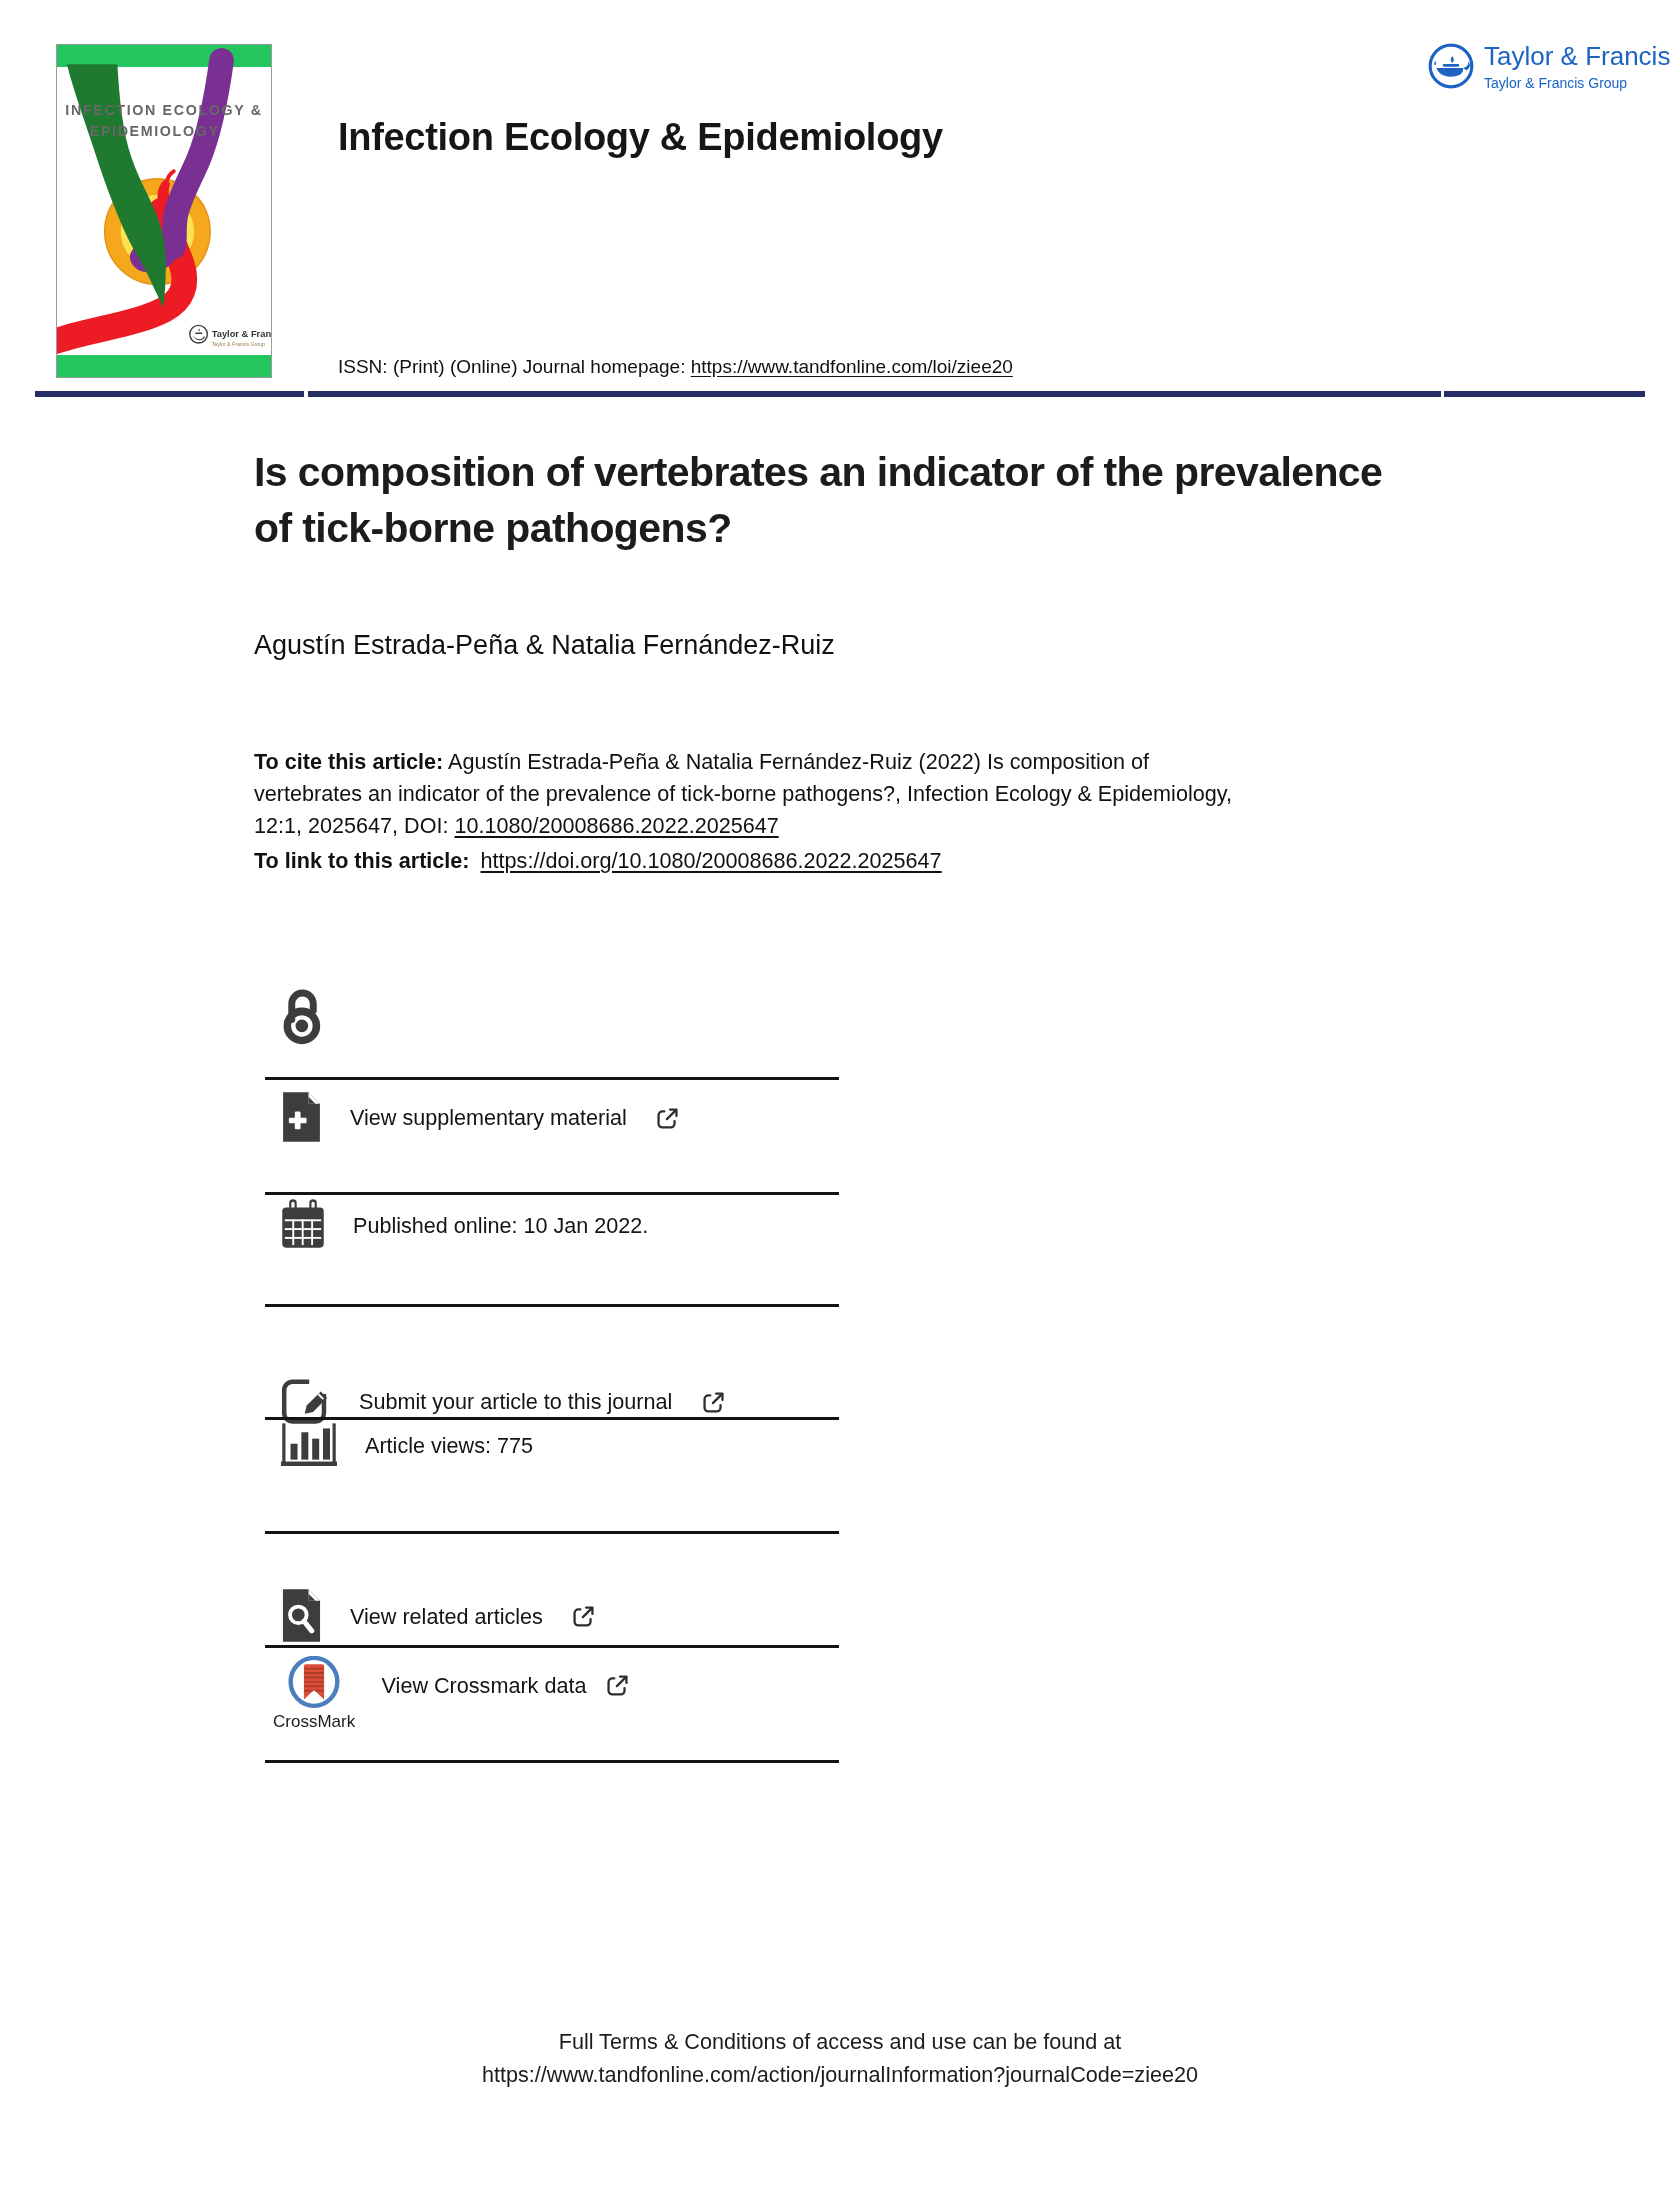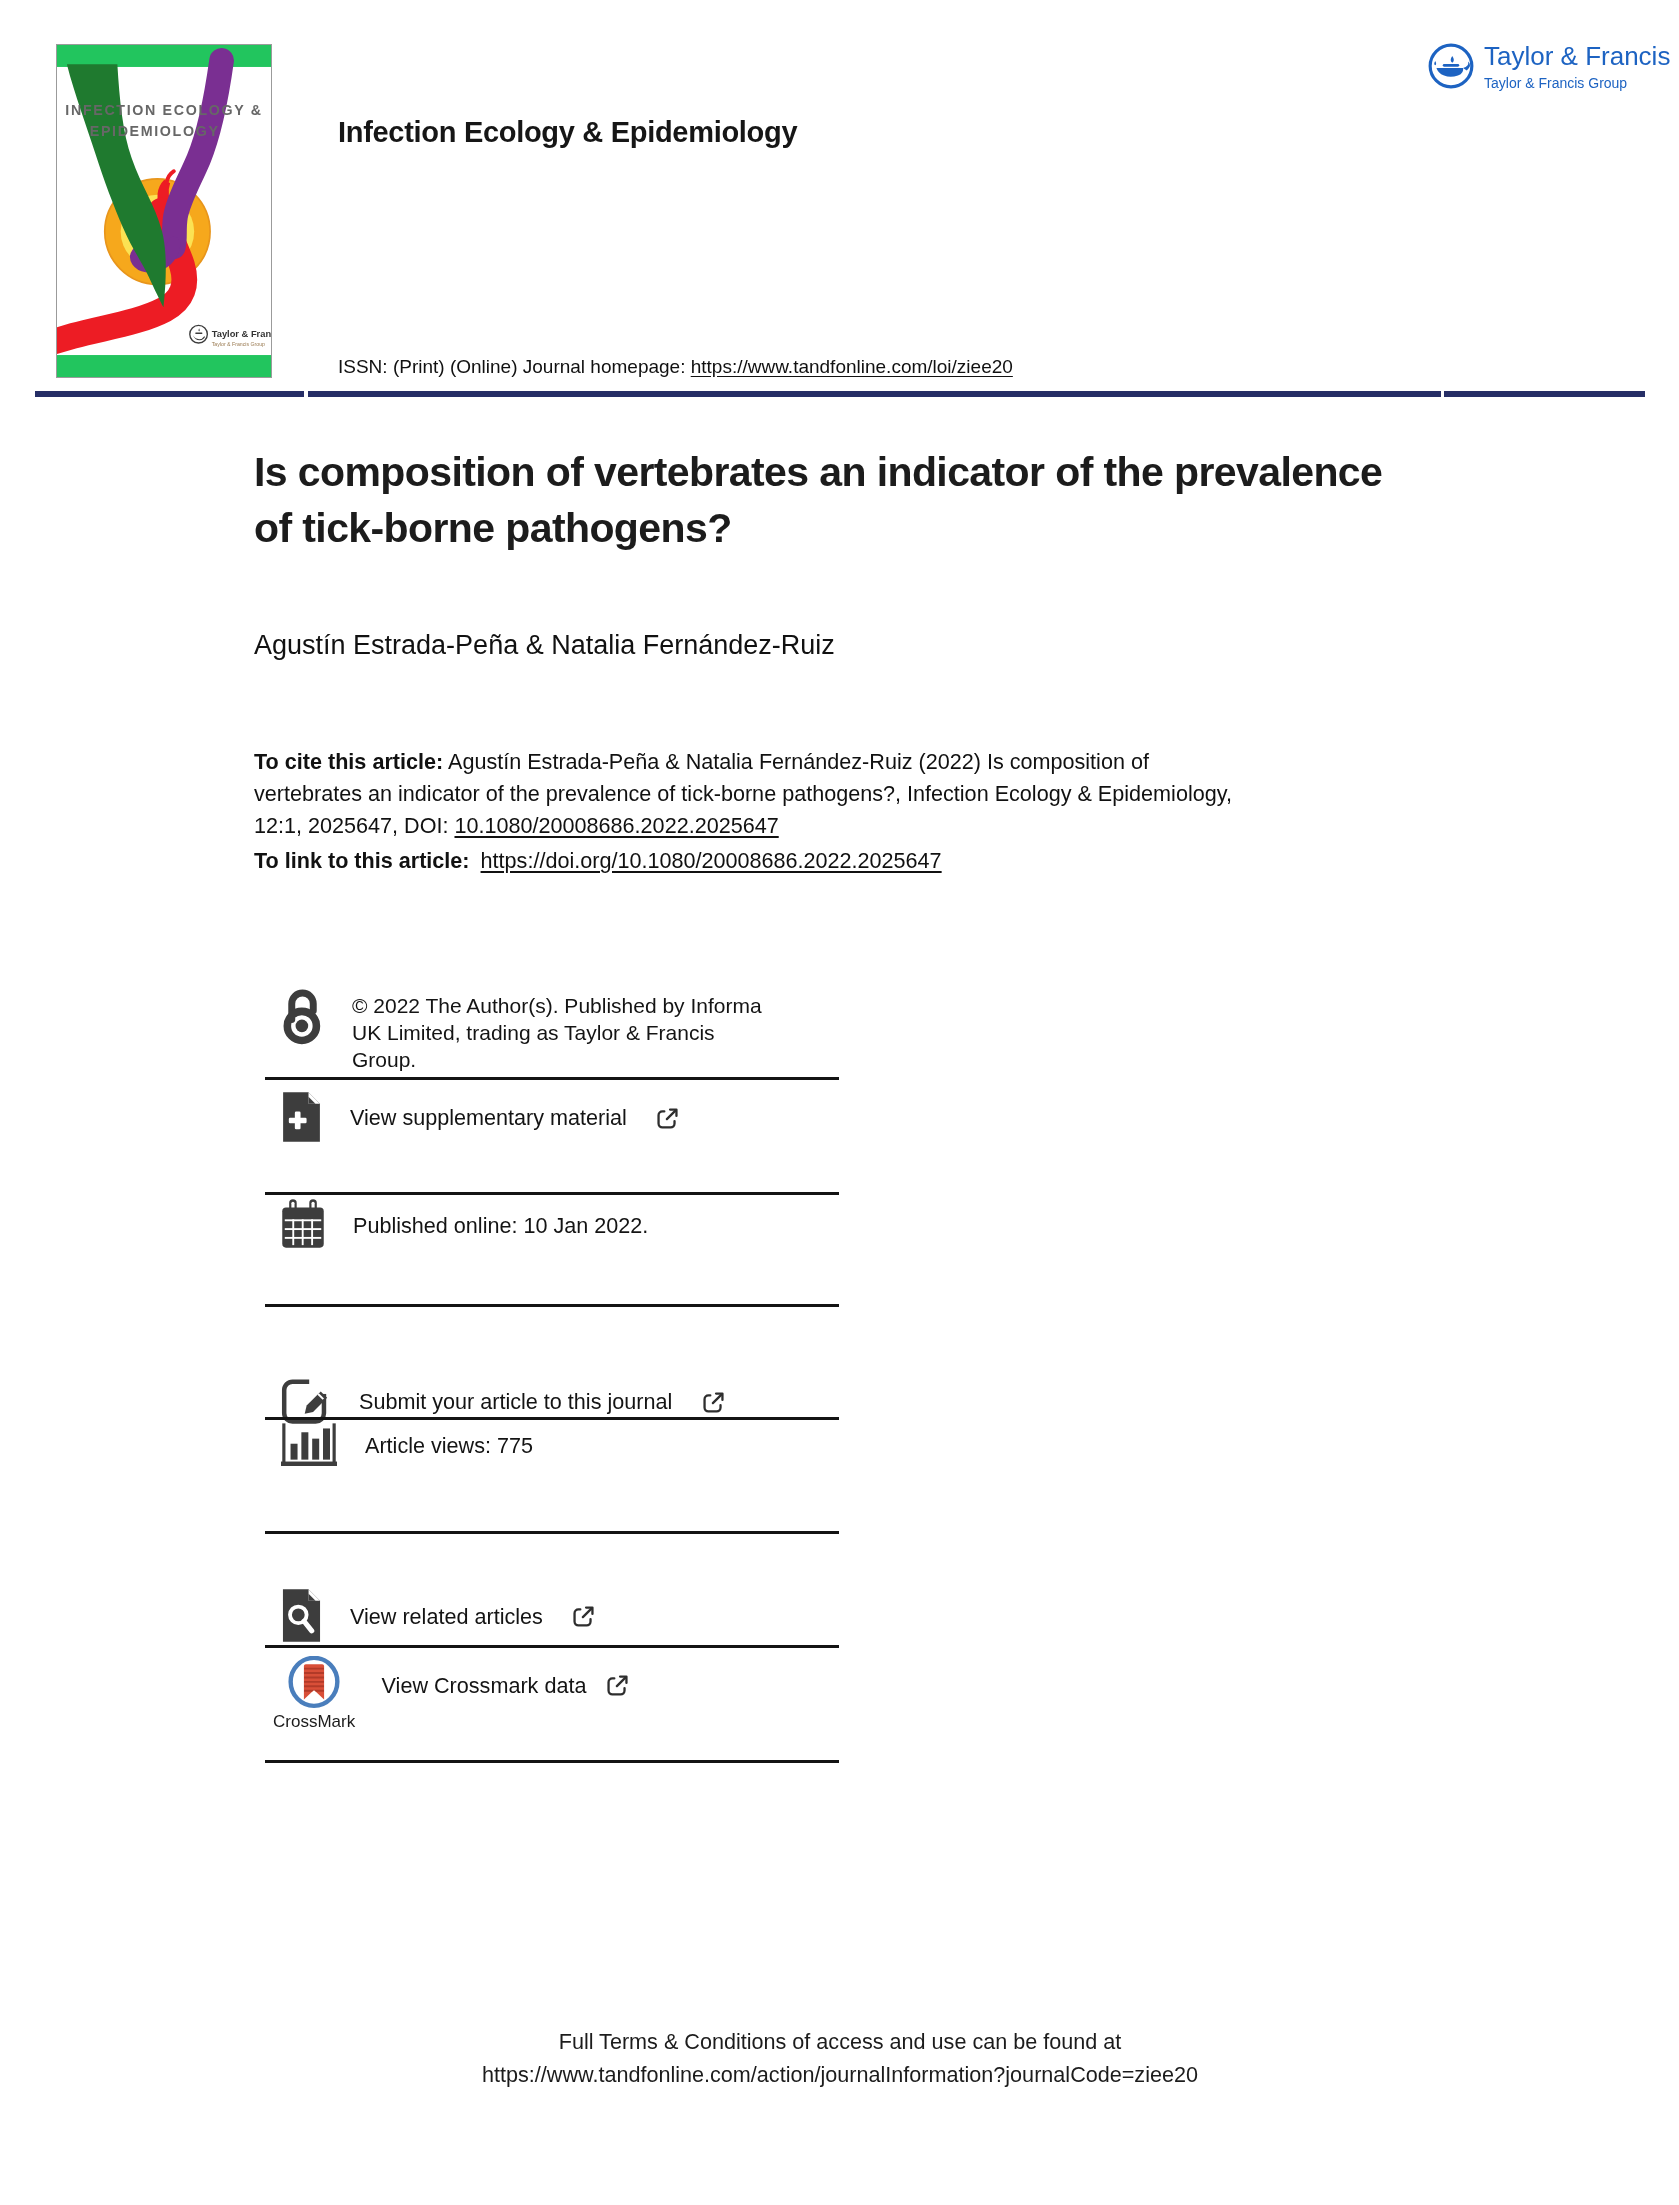--- a/index.html
+++ b/index.html
@@ -5,21 +5,21 @@
   html,body{margin:0;padding:0;background:#ffffff;}
   .page{position:relative;width:1680px;height:2205px;background:#fff;
         font-family:"Liberation Sans", sans-serif;color:#1a1a1a;overflow:hidden;}
 
   
   .cover{position:absolute;left:56px;top:44px;width:216px;height:334px;
          border:1.3px solid #9b9b9b;background:#22c55e;box-sizing:border-box;}
   .cover svg{display:block;width:100%;height:100%;}
   .cover-title-text{font-family:"Liberation Sans",sans-serif;font-weight:600;
          letter-spacing:3px;fill:#676767;}
-  .journal-title{position:absolute;left:338px;top:116px;font-size:29px;font-weight:700;
+  .journal-title{position:absolute;left:338px;top:116px;font-size:38px;font-weight:700;
          letter-spacing:-0.3px;color:#161616;white-space:nowrap;}
   .tf-logo{position:absolute;left:1427px;top:41px;display:flex;align-items:center;gap:9px;}
   .tf-text .tf-name{font-size:26px;color:#1d63c2;font-weight:400;letter-spacing:0;}
   .tf-text .tf-group{font-size:14px;color:#1d63c2;margin-top:2.5px;}
   .issn-line{position:absolute;left:338px;top:356px;font-size:19px;color:#111;white-space:nowrap;}
   .navy{position:absolute;top:391px;height:6.4px;background:#262e66;}
   .seg1{left:35px;width:269px;}
   .seg2{left:308px;width:1133px;}
   .seg3{left:1444px;width:201px;}
 
@@ -124,25 +124,20 @@
   <div class="linkline"><span class="bold">To link to this article:</span><a class="ulink">https://doi.org/10.1080/20008686.2022.2025647</a></div>
 
   <div class="row oa-row">
     <span>
       <svg width="43" height="61" viewBox="0 0 68 96">
         <path d="M17 56 V31 a17 17 0 0 1 34 0 v11" fill="none" stroke="#3d3d3d" stroke-width="11" stroke-linecap="round"></path>
         <circle cx="33" cy="66" r="23" fill="none" stroke="#3d3d3d" stroke-width="12"></circle>
         <circle cx="33" cy="66" r="10" fill="#3d3d3d"></circle>
       </svg>
     </span>
-    <div class="oa-text">
-      <div>© 2022 The Author(s). Published by Informa</div>
-      <div>UK Limited, trading as Taylor &amp; Francis</div>
-      <div>Group.</div>
-    </div>
   </div>
   <div class="rule" style="top:1077px"></div>
 
   <div class="row row-supp">
     <span>
       <svg width="41" height="52" viewBox="0 0 64 82">
         <path d="M3 2 h40 l18 18 v60 h-58 z" fill="#3d3d3d"></path>
         <path d="M43 2 l18 18 h-18 z" fill="#ffffff"></path>
         <path d="M43 9 l11 11 h-11 z" fill="#3d3d3d"></path>
         <rect x="12" y="42" width="28" height="9" rx="2" fill="#fff"></rect>

